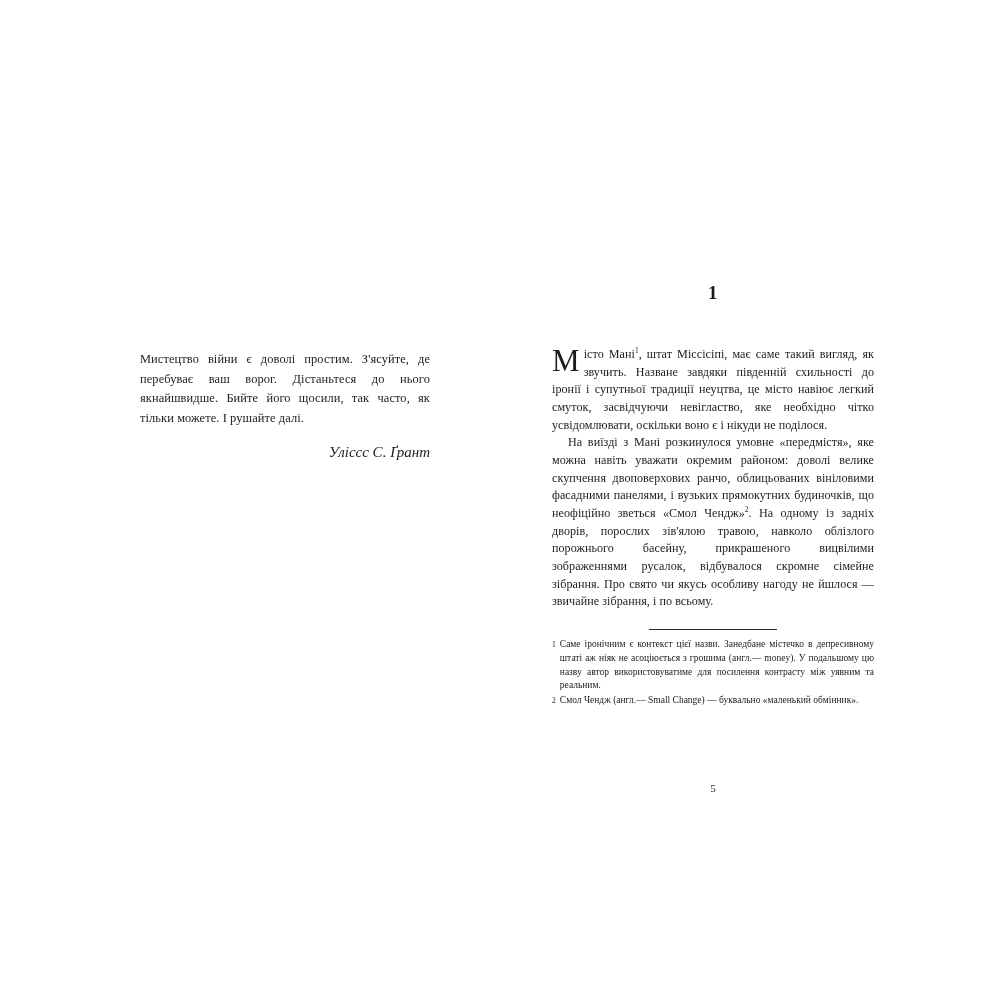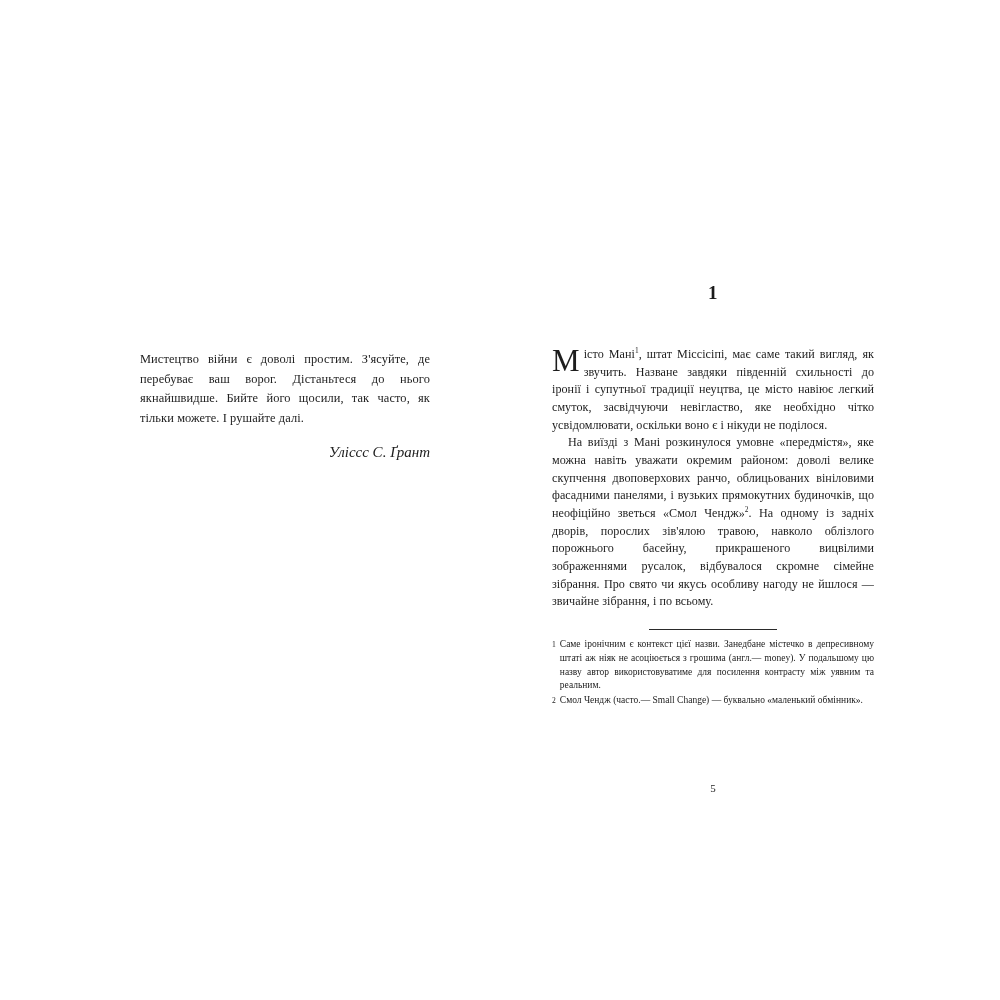--- a/index.html
+++ b/index.html
@@ -143,20 +143,20 @@
 
     <hr class="footnote-rule">
 
     <div class="footnotes">
       <div class="footnote">
         <span class="footnote-marker">1</span>
         <span class="footnote-text">Саме іронічним є контекст цієї назви. Занедбане містечко в депресивному штаті аж ніяк не асоціюється з грошима (англ.— money). У подальшому цю назву автор використовуватиме для посилення контрасту між уявним та реальним.</span>
       </div>
       <div class="footnote">
         <span class="footnote-marker">2</span>
-        <span class="footnote-text">Смол Чендж (часто.— Small Change) — буквально «маленький обмінник».</span>
+        <span class="footnote-text">Смол Чендж (англ.— Small Change) — буквально «маленький обмінник».</span>
       </div>
     </div>
   </div>
 
   <div class="folio">5</div>
 
 </div>
 
 </body></html>

